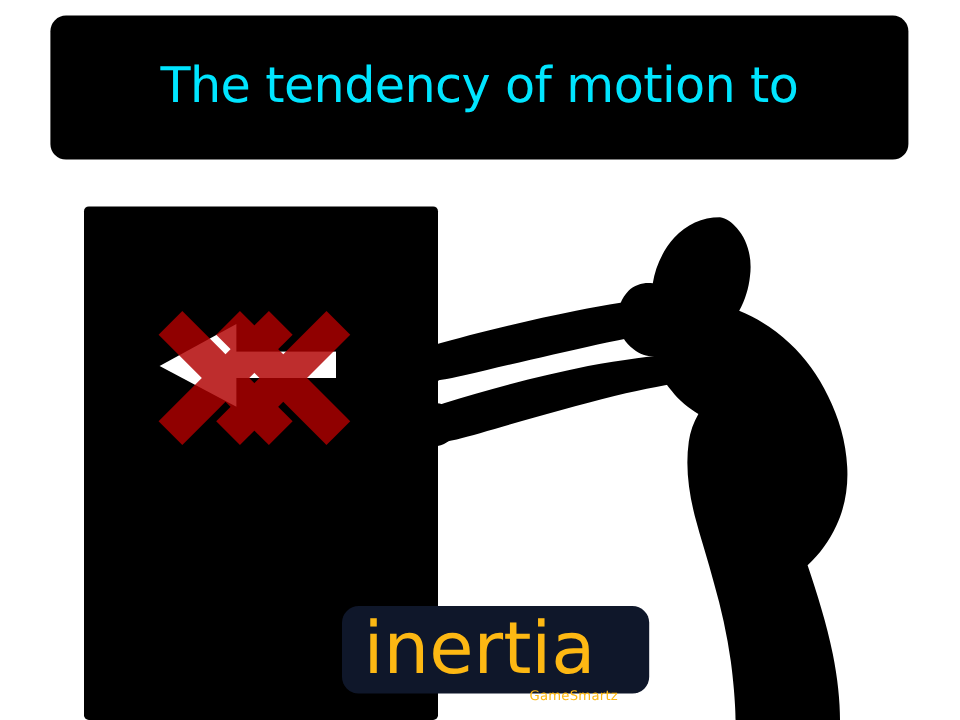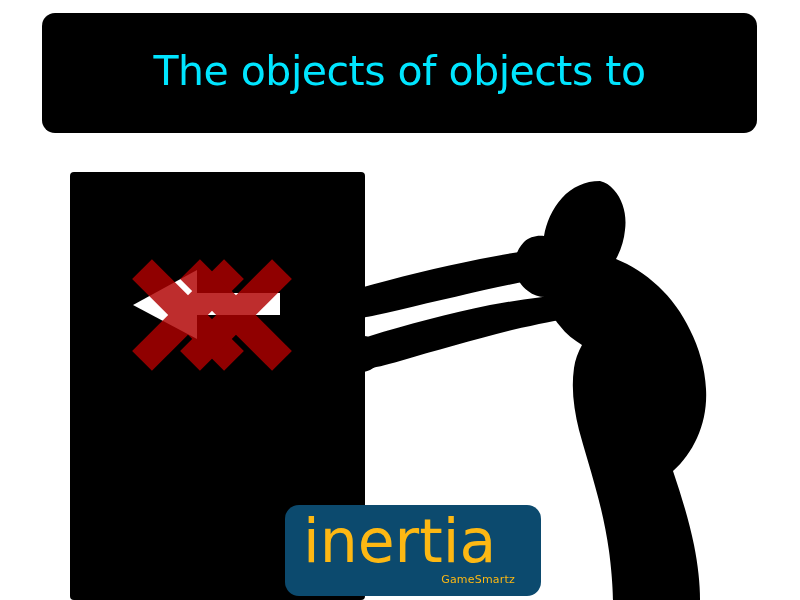--- a/index.html
+++ b/index.html
@@ -51,22 +51,22 @@
     width: 800px;
     height: 460px;
   }
 
   
   .term-label {
     position: absolute;
     left: 285px;
     top: 505px;
     width: 256px;
-    height: 91px;
-    background: #0c4a6e;
+    height: 73px;
+    background: #0f172a;
     border-radius: 14px;
     box-sizing: border-box;
   }
   .term-text {
     position: absolute;
     left: 18px;
     top: 2px;
     color: #fdb813;
     font-family: "DejaVu Sans", sans-serif;
     font-size: 60px;
@@ -84,21 +84,21 @@
     font-weight: normal;
     letter-spacing: 0.2px;
   }
 </style>
 </head>
 <body>
 
 <div id="stage">
 
   <div class="definition-banner">
-    <div class="definition-line">The objects of objects to</div>
+    <div class="definition-line">The tendency of motion to</div>
   </div>
 
   <div class="illustration">
     <svg width="800" height="460" viewBox="0 0 800 460" xmlns="http://www.w3.org/2000/svg">
 
       <g fill="#000000">
         <path d="M 600 41
                  C 585 41 572 47 562 58
                  C 552 69 546 83 544 96
                  C 537 95 529 97 524 102

